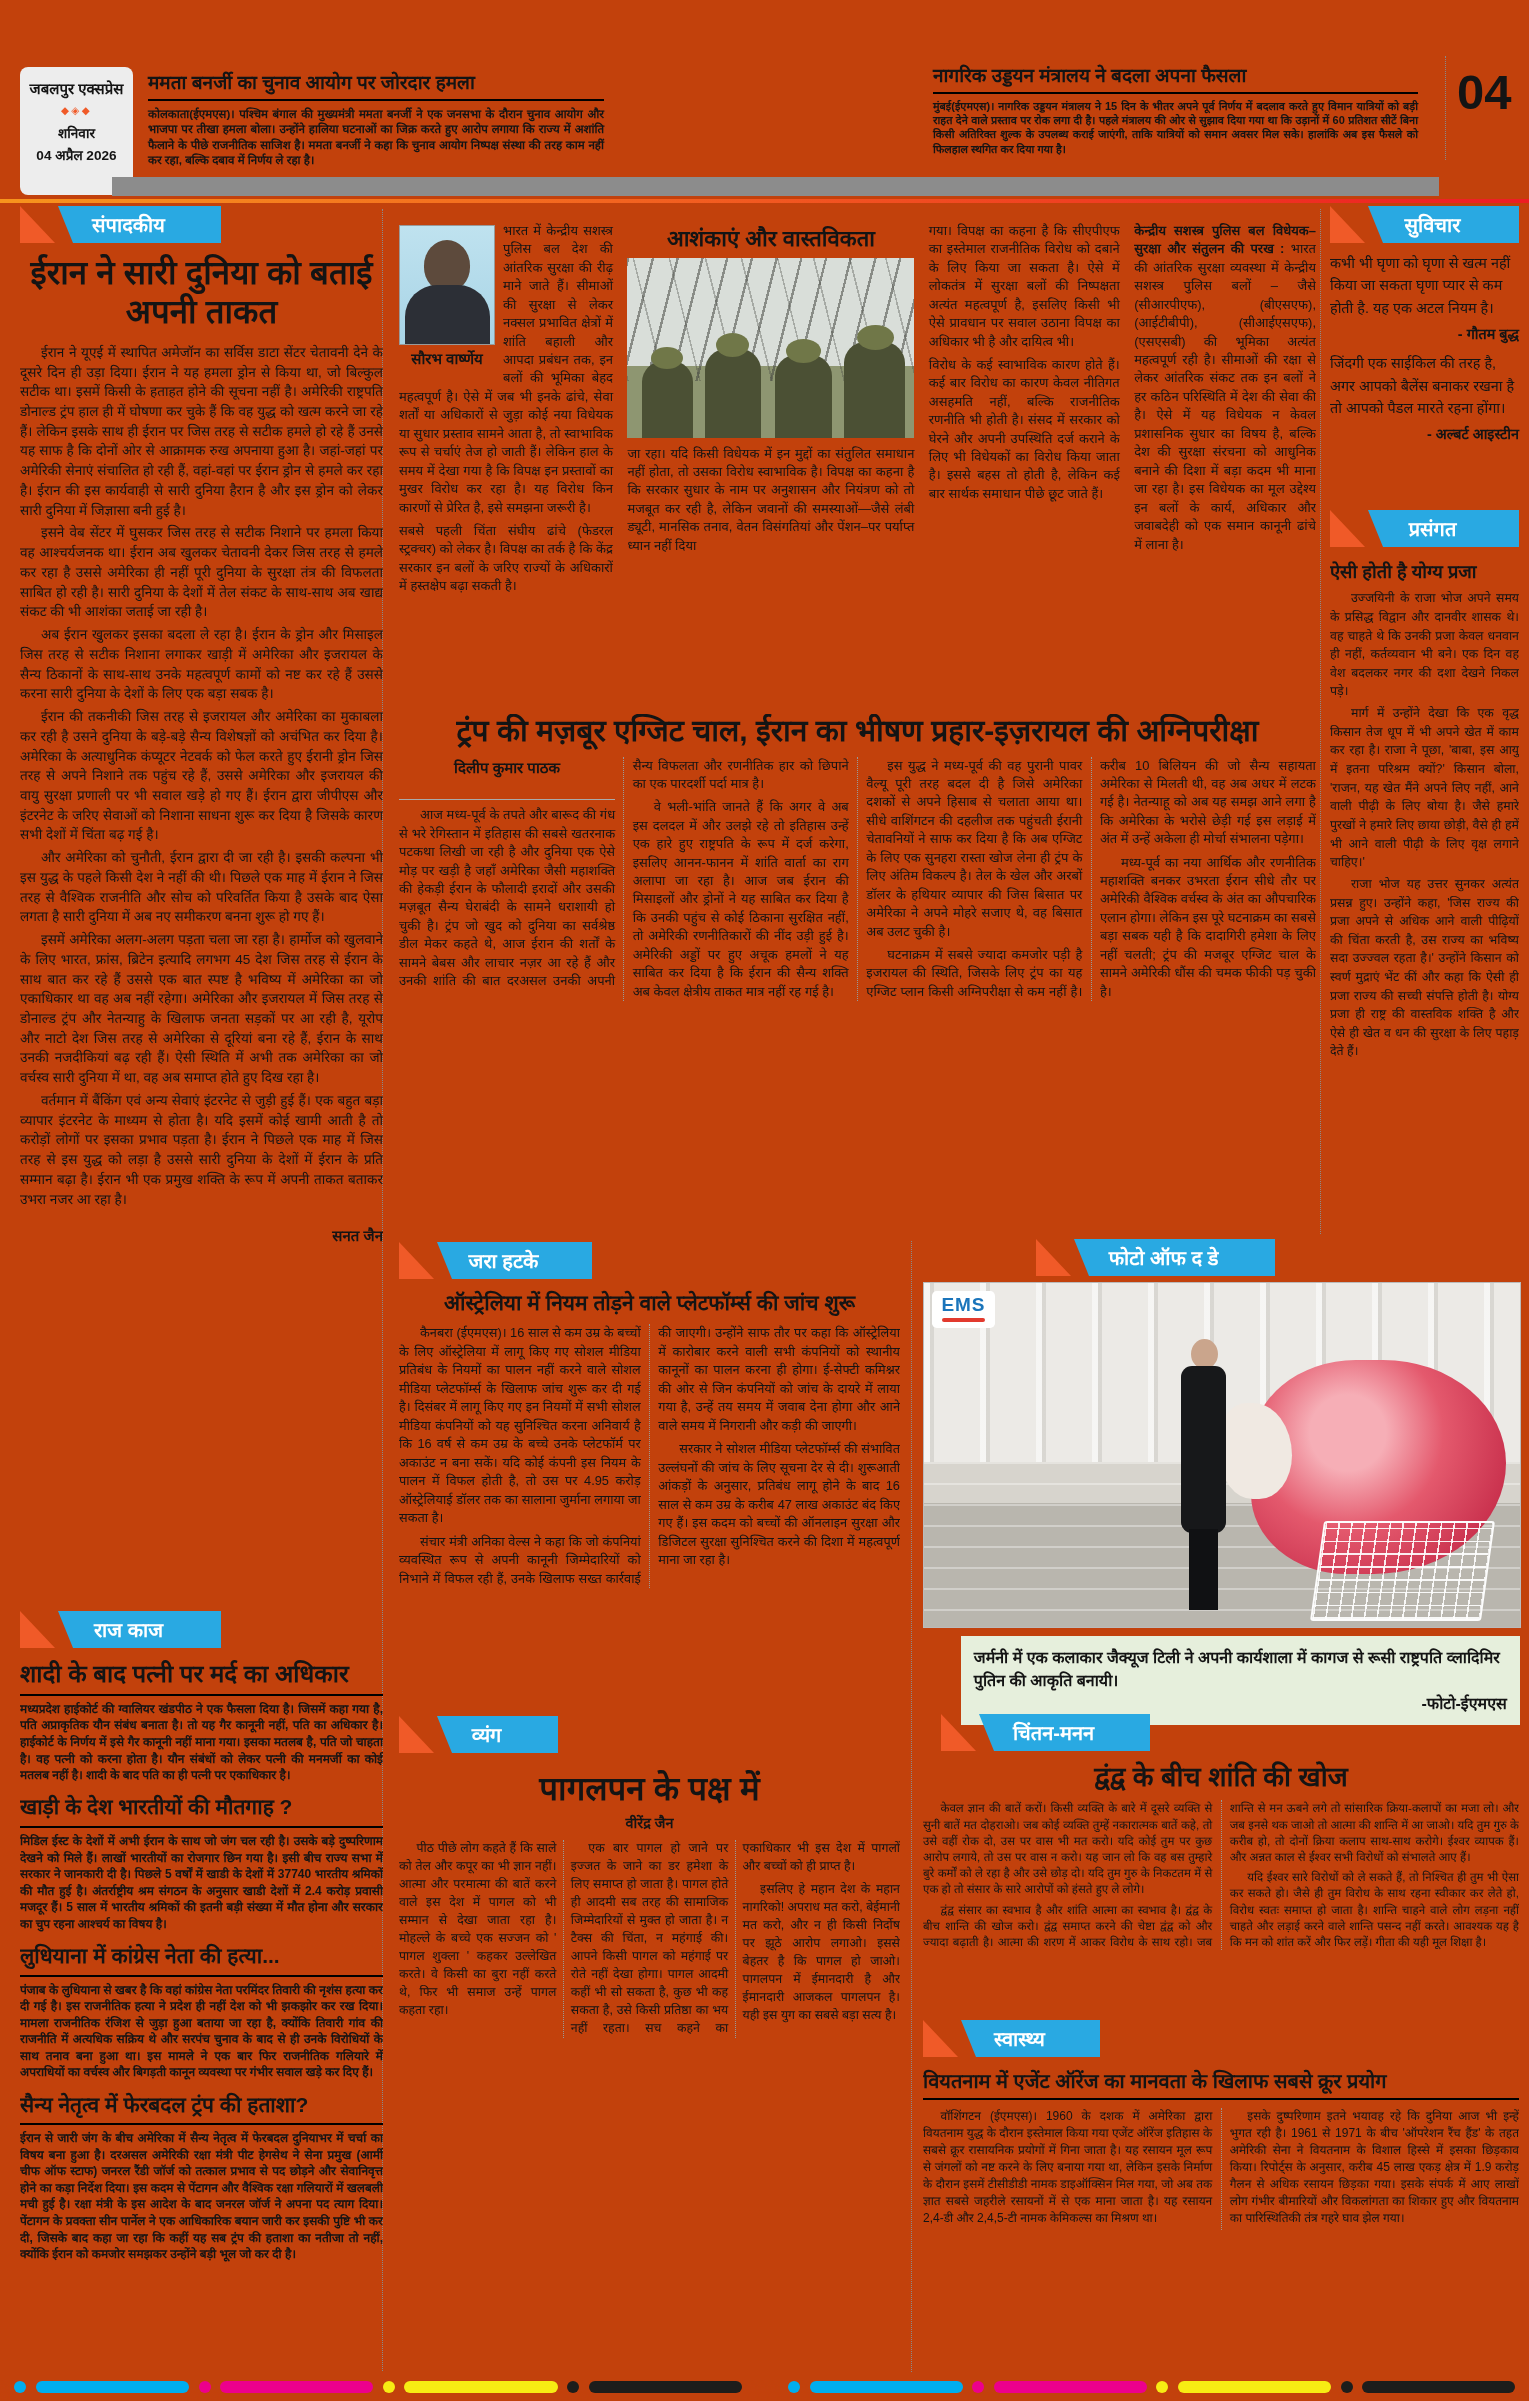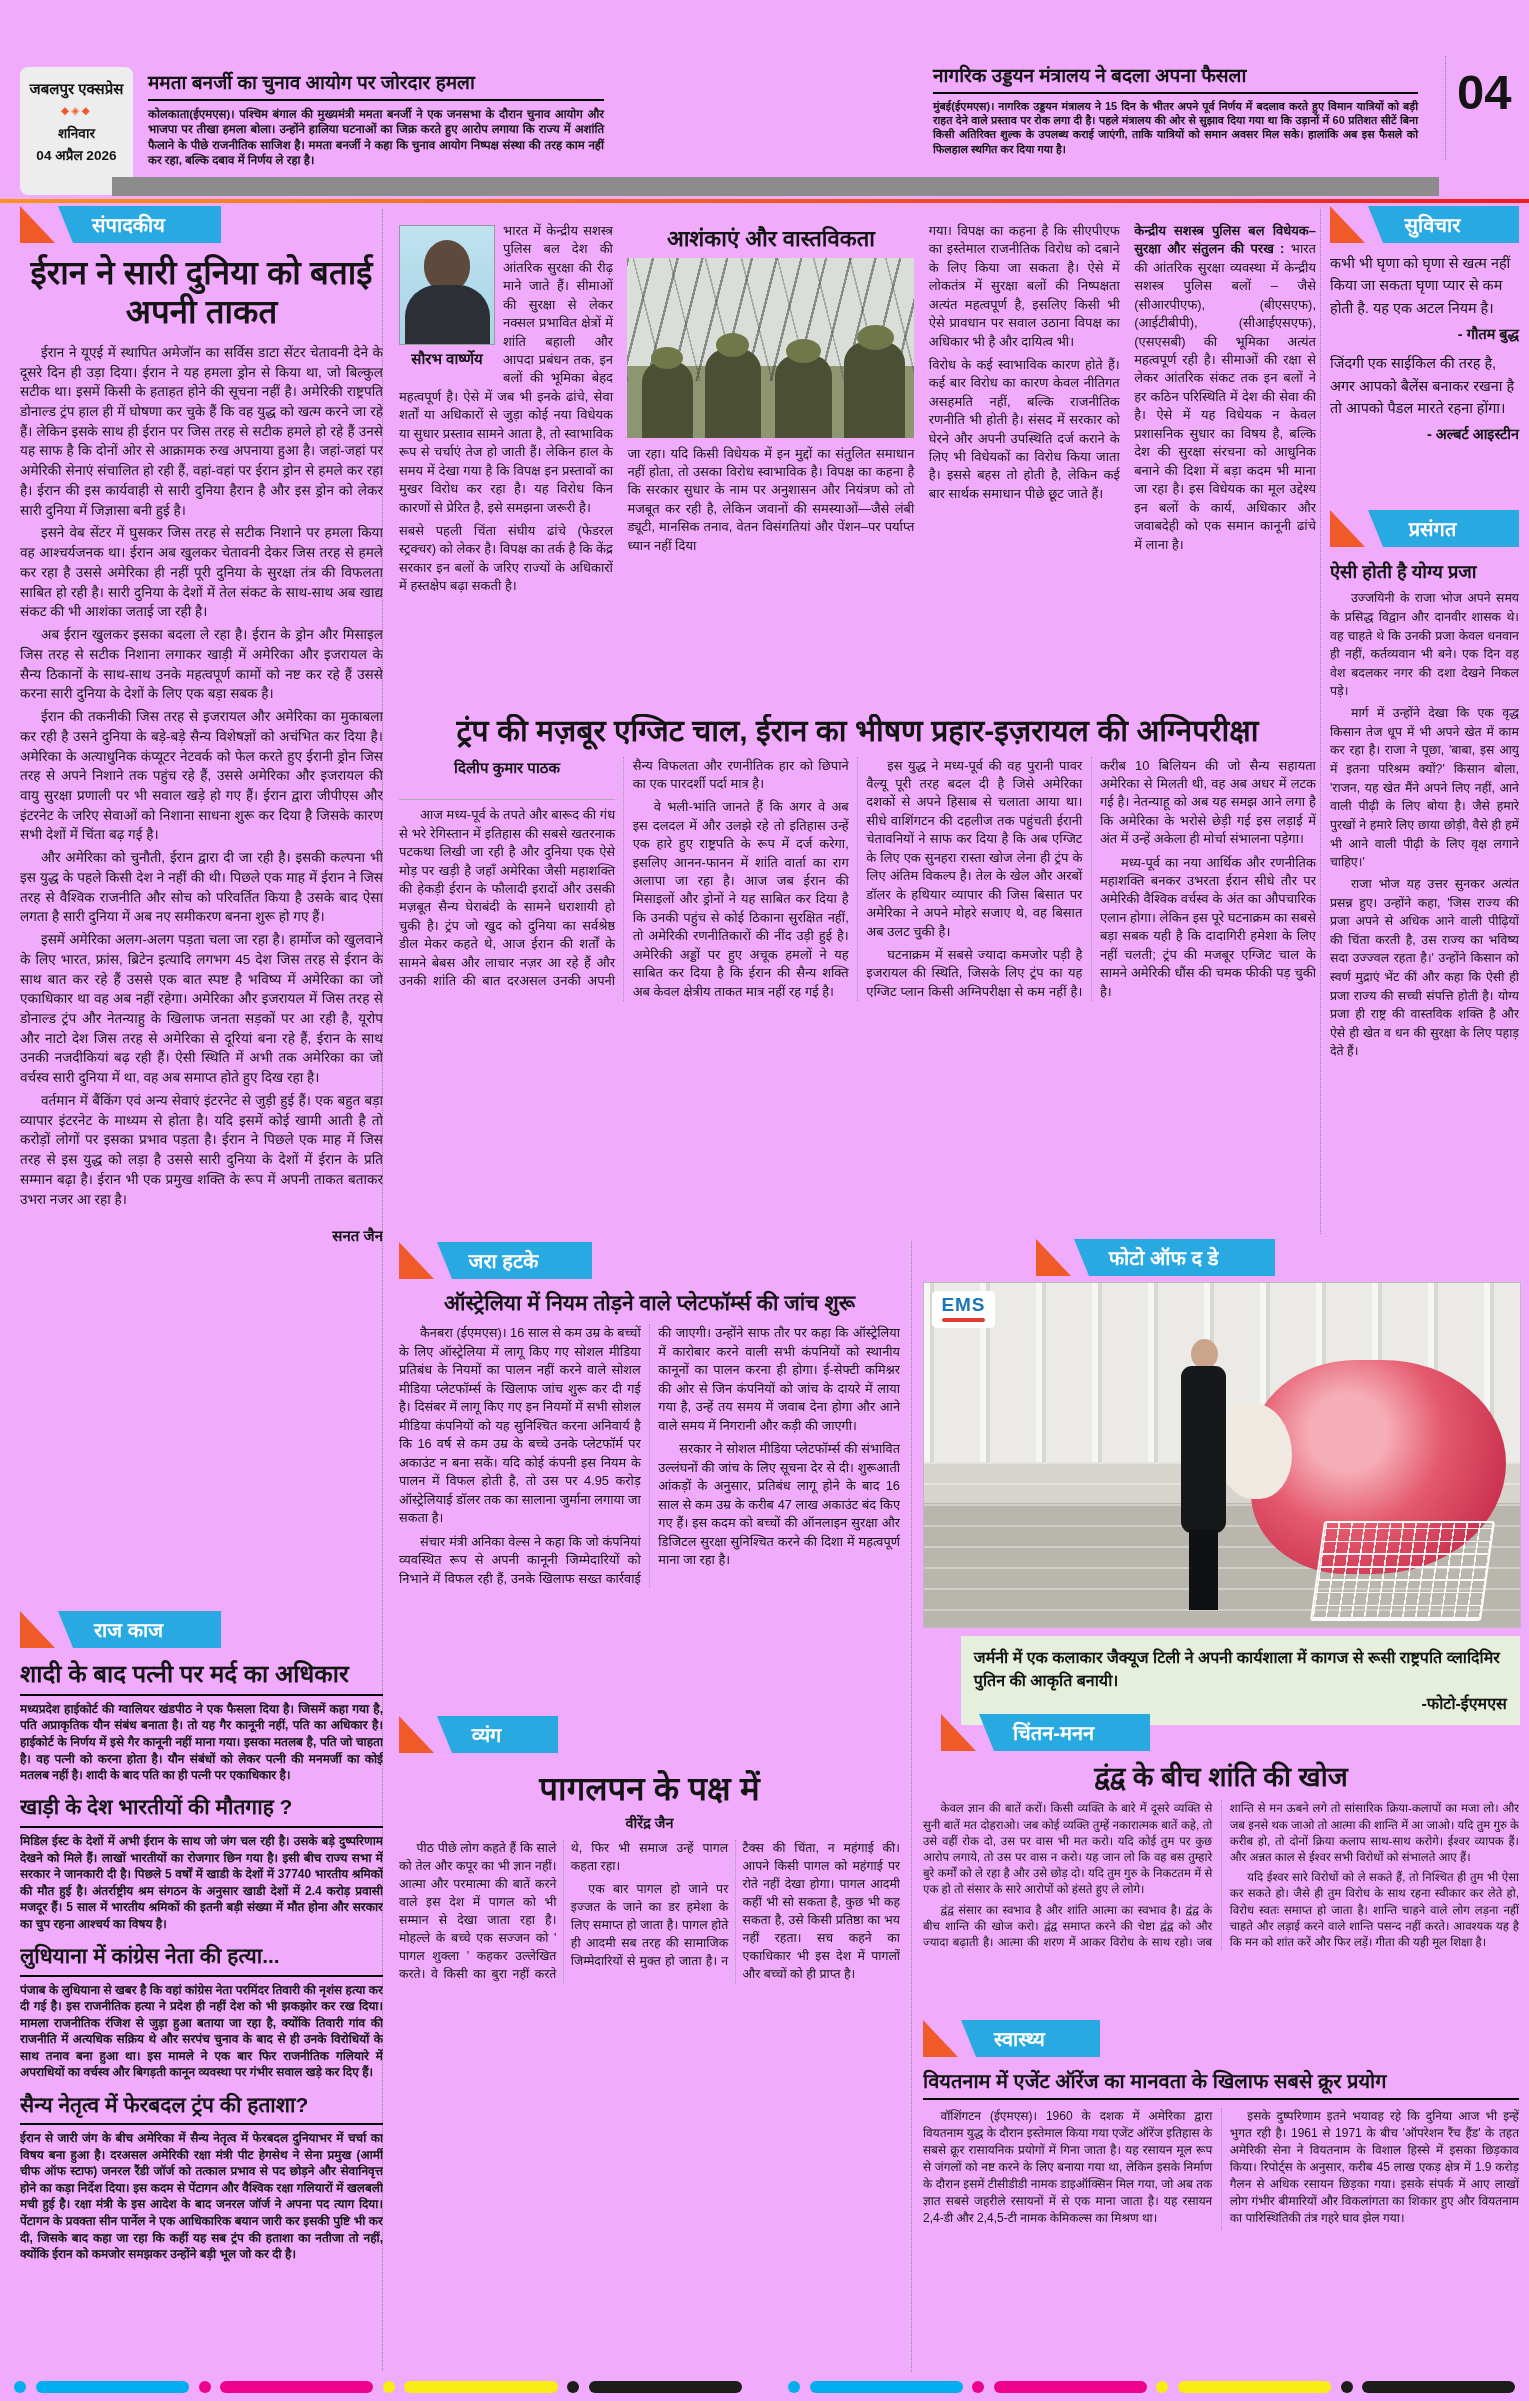--- a/index.html
+++ b/index.html
@@ -1,16 +1,16 @@
 <!DOCTYPE html>
 <html style="font-size:12.8px"><head>
 <meta charset="utf-8">
 <style>
   html,body{margin:0;padding:0;background:#f2f2f2;}
-  #page{position:relative;width:1530px;height:2401px;background:#f0abfc;overflow:hidden;
+  #page{position:relative;width:1530px;height:2401px;background:#c2410c;overflow:hidden;
         font-family:"Liberation Sans","DejaVu Sans",sans-serif;color:#141414;}
   
   .slabel{position:absolute;height:37px;}
   .slabel .tri{position:absolute;left:0;top:0;width:35px;height:37px;background:#f05a28;
                clip-path:polygon(0 0,100% 100%,0 100%);}
   .slabel .lbox{position:absolute;left:16px;top:0;right:0;bottom:0;background:#29a9e2;
                 clip-path:polygon(22px 0,100% 0,100% 100%,37px 100%);
                 display:flex;align-items:center;justify-content:center;
                 color:#fff;font-weight:800;font-size:20px;}
   .hlrule{border-bottom:2.4px solid #000;padding-bottom:4px;}
@@ -258,20 +258,21 @@
     <span class="lbox">
         <span>व्यंग</span>
       </span>
   </div>
   <div class="abs" style="left:399px;top:1765px;width:501px;height:606px;overflow:hidden;">
     <h1 style="font-size:33px;text-align:center;">पागलपन के पक्ष में</h1>
     <div style="text-align:center;font-weight:800;font-size:14.4px;margin:3.2px 0 8px 0;">वीरेंद्र जैन</div>
     <div class="colrule" style="column-count:3;column-gap:14.4px;font-size:12.4px;line-height:1.45;text-align:justify;">
       <p style="margin:0 0 4.8px 0;text-indent:17.5px;">पीठ पीछे लोग कहते हैं कि साले को तेल और कपूर का भी ज्ञान नहीं। आत्मा और परमात्मा की बातें करने वाले इस देश में पागल को भी सम्मान से देखा जाता रहा है। मोहल्ले के बच्चे एक सज्जन को ' पागल शुक्ला ' कहकर उल्लेखित करते। वे किसी का बुरा नहीं करते थे, फिर भी समाज उन्हें पागल कहता रहा।</p>
       <p style="margin:0 0 4.8px 0;text-indent:17.5px;">एक बार पागल हो जाने पर इज्जत के जाने का डर हमेशा के लिए समाप्त हो जाता है। पागल होते ही आदमी सब तरह की सामाजिक जिम्मेदारियों से मुक्त हो जाता है। न टैक्स की चिंता, न महंगाई की। आपने किसी पागल को महंगाई पर रोते नहीं देखा होगा। पागल आदमी कहीं भी सो सकता है, कुछ भी कह सकता है, उसे किसी प्रतिष्ठा का भय नहीं रहता। सच कहने का एकाधिकार भी इस देश में पागलों और बच्चों को ही प्राप्त है।</p>
+      <p style="margin:0;text-indent:17.5px;">इसलिए हे महान देश के महान नागरिको! अपराध मत करो, बेईमानी मत करो, और न ही किसी निर्दोष पर झूठे आरोप लगाओ। इससे बेहतर है कि पागल हो जाओ। पागलपन में ईमानदारी है और ईमानदारी आजकल पागलपन है। यही इस युग का सबसे बड़ा सत्य है।</p>
     </div>
   </div>
 
   <div class="slabel" style="left:941px;top:1714px;width:209px;">
     <span class="tri"></span>
     <span class="lbox">
         <span>चिंतन-मनन</span>
       </span>
   </div>
   <div class="abs" style="left:923px;top:1757px;width:596px;height:257px;overflow:hidden;">

